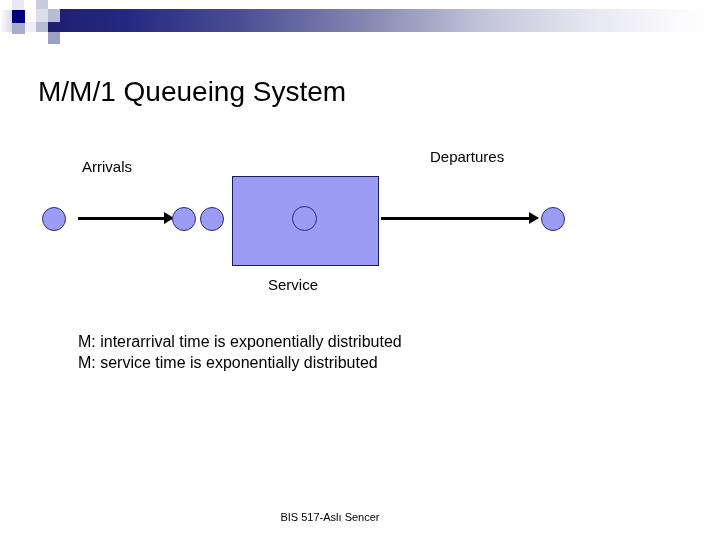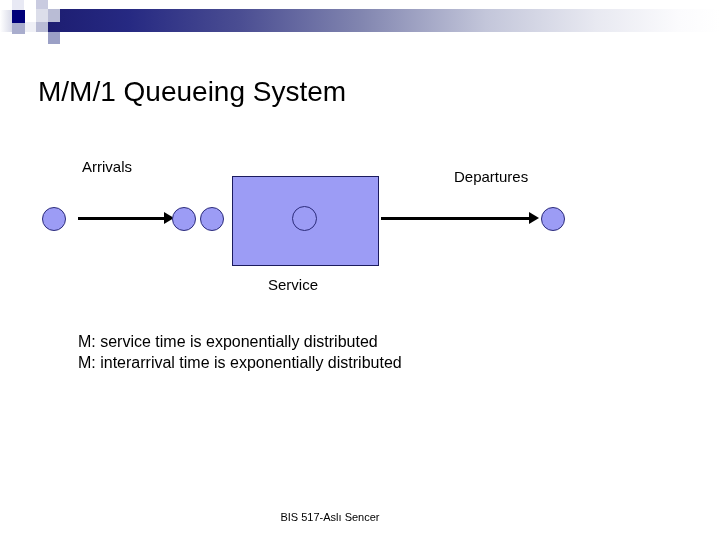--- a/index.html
+++ b/index.html
@@ -65,21 +65,21 @@
     height: 540px;
     pointer-events: none;
   }
   .diag-label {
     position: absolute;
     font-size: 15px;
     line-height: 18px;
     white-space: nowrap;
   }
   #label-arrivals  { left: 82px;  top: 158px; }
-  #label-departures{ left: 430px; top: 168px; margin-left: 24px; }
+  #label-departures{ left: 430px; top: 148px; }
   #label-service   { left: 268px; top: 276px; }
 
   .token {
     position: absolute;
     width: 24px;
     height: 24px;
     border-radius: 50%;
     background: #9c9cf5;
     border: 1px solid #2b2b7a;
     box-sizing: border-box;
@@ -195,17 +195,17 @@
   <div id="service-box"></div>
   <div id="service-token"></div>
 
   <div class="arrow-line" id="arrow-out-line"></div>
   <div class="arrow-head" id="arrow-out-head"></div>
 
   <div class="token" id="token-departure"></div>
 </div>
 
 <div id="body-text">
+  <div class="line">M: interarrival time is exponentially distributed</div>
   <div class="line">M: service time is exponentially distributed</div>
-  <div class="line">M: interarrival time is exponentially distributed</div>
 </div>
 
 <div id="footer">BIS 517-Aslı Sencer</div>
 
 </body></html>

